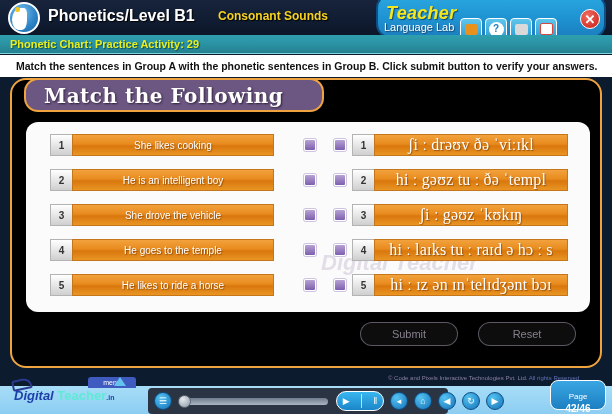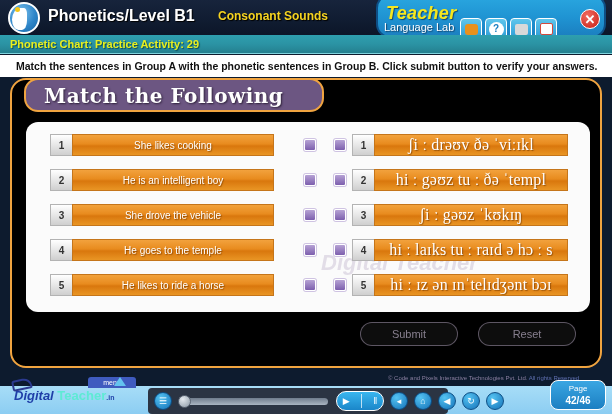--- a/index.html
+++ b/index.html
@@ -229,21 +229,21 @@
     color: #ffffff; font-size: 9px;
   }
   .pp-group .divider { width: 1px; height: 14px; background: rgba(255,255,255,.7); }
   .pbtn.vol { left: 242px; } .pbtn.home { left: 266px; }
   .pbtn.prev { left: 290px; } .pbtn.refresh { left: 314px; } .pbtn.next { left: 338px; }
 
   .page-badge {
     position: absolute; left: 550px; top: 380px; width: 56px; height: 30px;
     background: linear-gradient(180deg,#3aa6e2,#1c7fc2);
     border: 1px solid #ffffff; border-radius: 8px;
-    color: #ffffff; text-align: center; padding-top: 3px;
+    color: #ffffff; text-align: center; padding-top: 11px;
   }
   .page-badge .pl { font-size: 8px; display: block; line-height: 1.2; }
   .page-badge .pv { font-size: 10px; font-weight: bold; display: block; line-height: 1.3; }
 </style>
 </head>
 <body>
 
 <div id="app">
 
   <div class="topbar">

